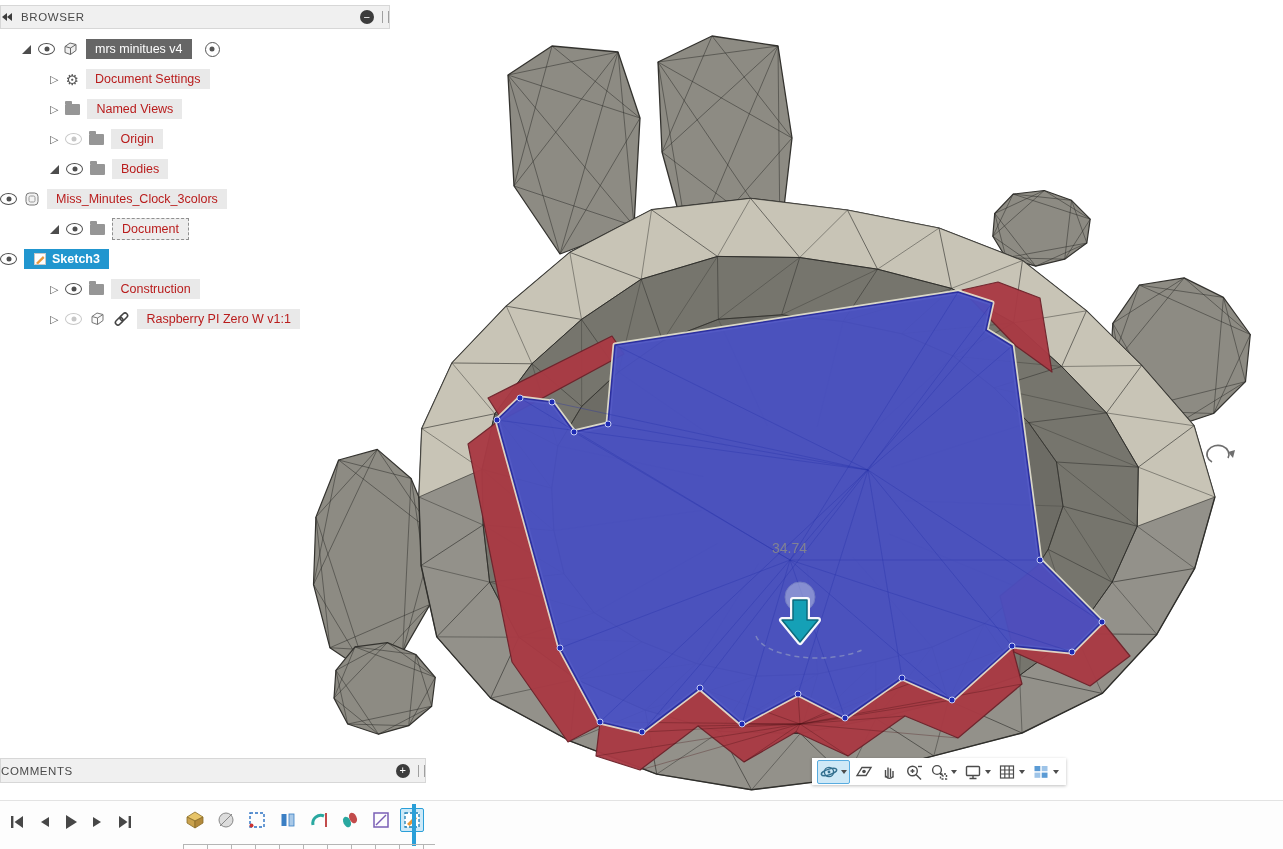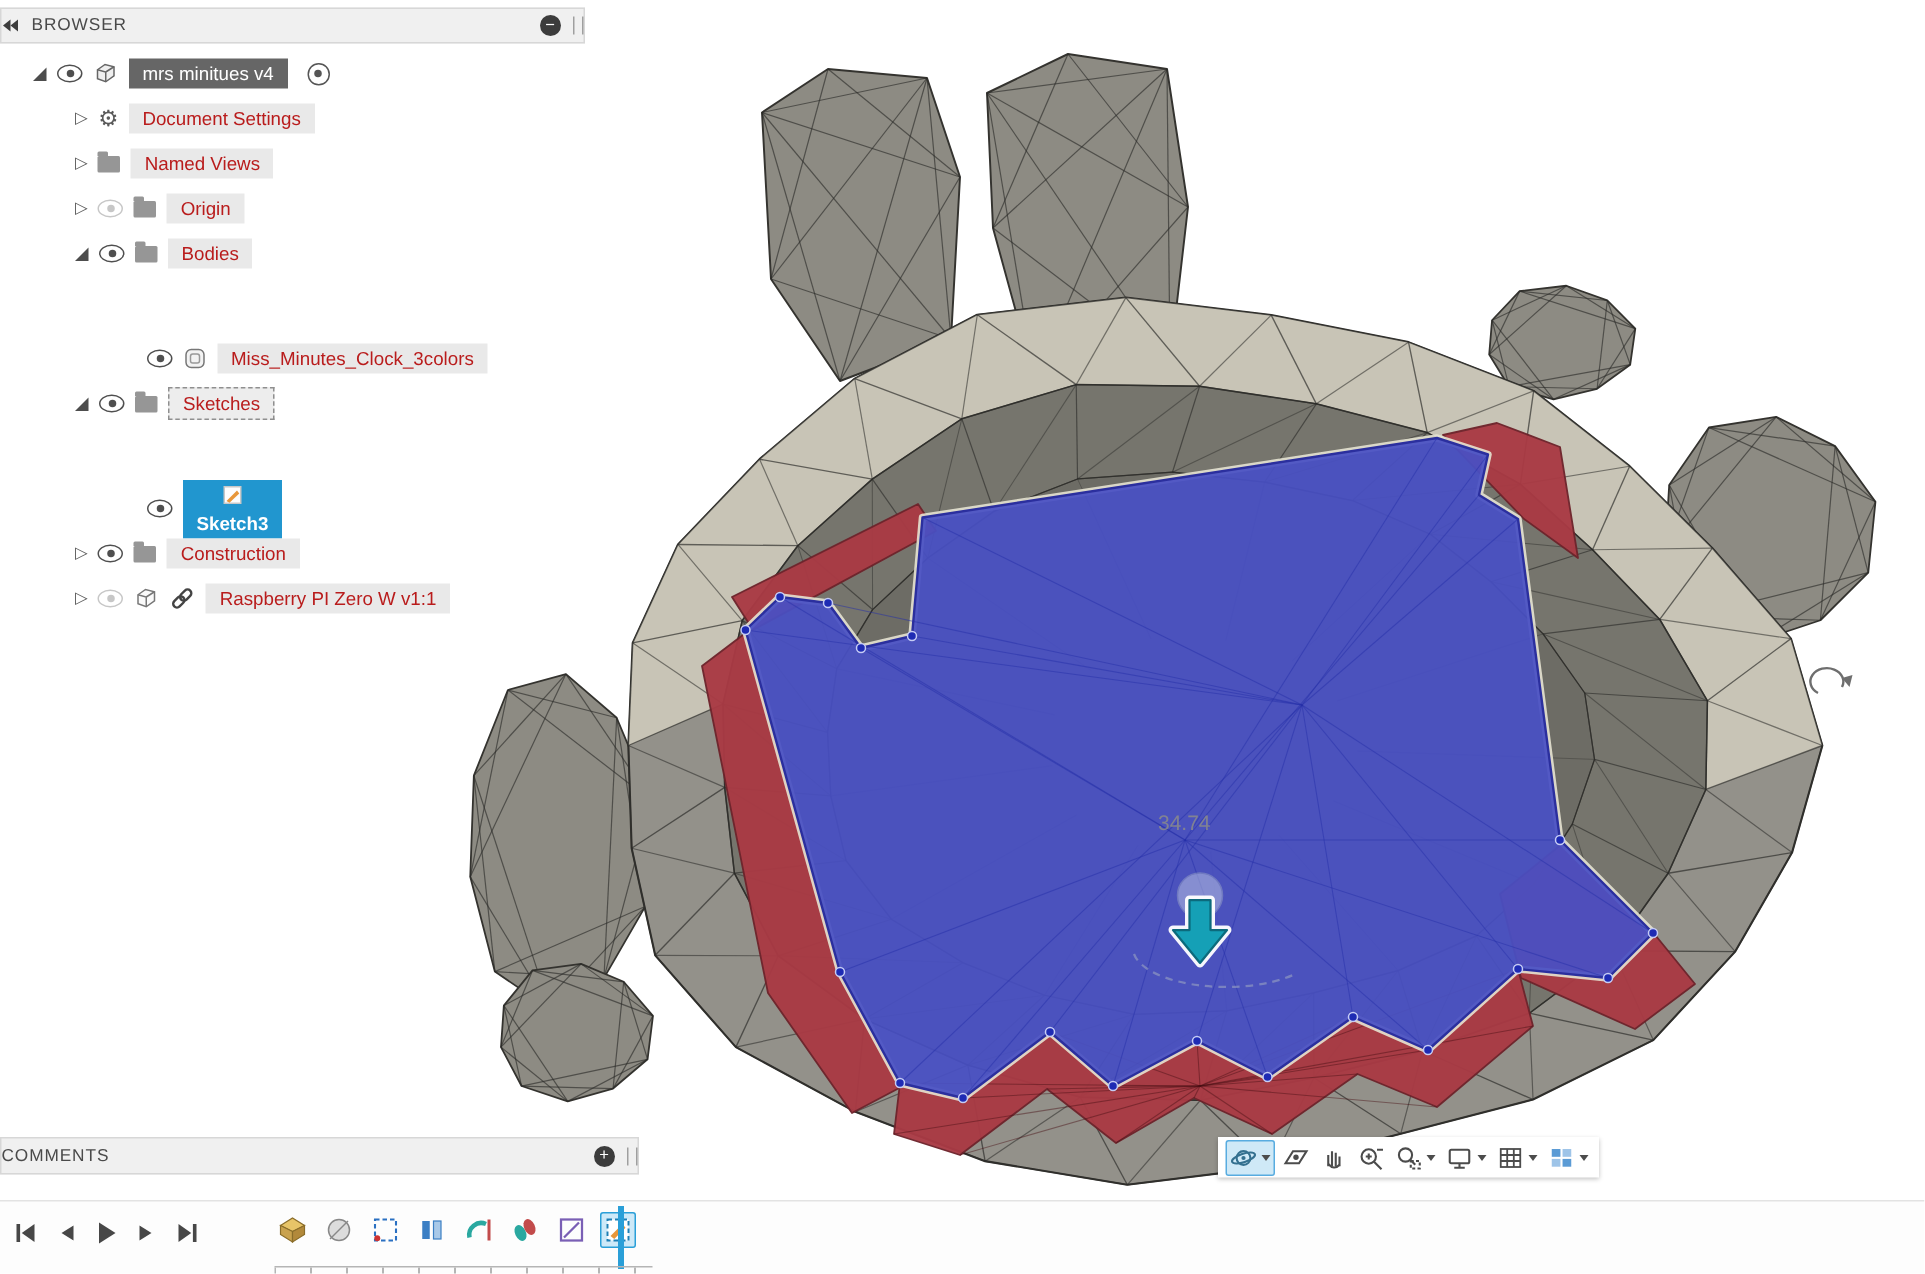--- a/index.html
+++ b/index.html
@@ -12,34 +12,34 @@
     border:1px solid #d7d7d7;box-sizing:border-box;padding:0 0;color:#4a4a4a;font-size:11.5px;letter-spacing:.6px;}
   #browser-header{left:0;top:5px;width:390px;height:24px;}
   #comments-header{left:0;top:758px;width:426px;height:25px;}
   .hdr-title{flex:0 0 auto;}
   .hdr-spacer{flex:1;}
   .circle-btn{width:14px;height:14px;border-radius:50%;background:#3c3c3c;color:#fff;display:flex;
     align-items:center;justify-content:center;font-size:11px;line-height:1;}
   .grip{width:5px;height:12px;border-left:1.5px solid #9f9f9f;border-right:1.5px solid #9f9f9f;}
   #browser-tree{position:absolute;left:0;top:34px;width:400px;}
   .row{display:flex;align-items:center;height:30px;gap:7px;}
-  .pl0{padding-left:22px;} .pl1{padding-left:50px;} .pl2{padding-left:98px;margin-top:40px;}
+  .pl0{padding-left:22px;} .pl1{padding-left:50px;} .pl2{}
   .exp-open{width:0;height:0;border-bottom:9px solid #4d4d4d;border-left:9px solid transparent;}
   .exp-closed{color:#5a5a5a;font-size:11px;line-height:1;}
   .eye{width:15px;height:10px;border:1.6px solid #4f4f4f;border-radius:50%;position:relative;flex:0 0 auto;}
   .eye::after{content:'';position:absolute;width:5px;height:5px;background:#4f4f4f;border-radius:50%;
     left:50%;top:50%;transform:translate(-50%,-50%);}
   .eye.off{border-color:#c7c7c7;} .eye.off::after{background:#c7c7c7;}
   .folder{width:15px;height:11px;background:#969696;border-radius:1px;position:relative;flex:0 0 auto;}
   .folder::before{content:'';position:absolute;top:-3px;left:0;width:7px;height:3px;background:#969696;border-radius:1px 1px 0 0;}
   .gear{font-size:15px;color:#5a5a5a;line-height:1;}
   .pill{background:#e9e9e9;color:#b91c1c;font-size:12.5px;padding:3px 9px;white-space:nowrap;}
   .pill-root{background:#666666;color:#ffffff;}
   .pill-dashed{border:1px dashed #8f8f8f;background:#ededed;}
-  .pill-selected{background:#2196cf;color:#ffffff;font-weight:bold;display:flex;align-items:center;gap:5px;flex-direction:column;}
+  .pill-selected{background:#2196cf;color:#ffffff;font-weight:bold;display:flex;align-items:center;gap:5px;}
   .radio{width:13px;height:13px;border:1.6px solid #555;border-radius:50%;position:relative;margin-left:6px;}
   .radio::after{content:'';position:absolute;width:5px;height:5px;background:#555;border-radius:50%;
     left:50%;top:50%;transform:translate(-50%,-50%);}
 
   
   #dim-label{position:absolute;left:772px;top:540px;color:#8b8b8b;font-size:14px;opacity:.85;}
 
   
   #nav-toolbar{position:absolute;left:812px;top:758px;height:27px;display:flex;align-items:center;gap:3px;
     background:#ffffff;padding:0 5px;box-shadow:0 1px 3px rgba(0,0,0,.25);}
@@ -484,21 +484,21 @@
           <rect x="2" y="2" width="12" height="12" rx="3.5" fill="#f3f3f3" stroke="#777"></rect>
           <rect x="5" y="5" width="6" height="6" rx="1.5" fill="none" stroke="#999"></rect>
         </svg>
       <span class="pill">Miss_Minutes_Clock_3colors</span>
     </div>
 
     <div class="row pl1">
       <span class="exp-open"></span>
       <span class="eye"></span>
       <span class="folder"></span>
-      <span class="pill pill-dashed">Sketches</span>
+      <span class="pill pill-dashed">Document</span>
     </div>
 
 
     <div class="row pl2">
       <span class="eye"></span>
       <span class="pill pill-selected">
         <svg width="14" height="14">
             <rect x="1.5" y="1.5" width="11" height="11" fill="#fdfdfd" stroke="#c8c8c8"></rect>
             <path d="M3 11 L10 4 L11.5 6 L5 12.2 Z" fill="#e8973a"></path>
           </svg>

